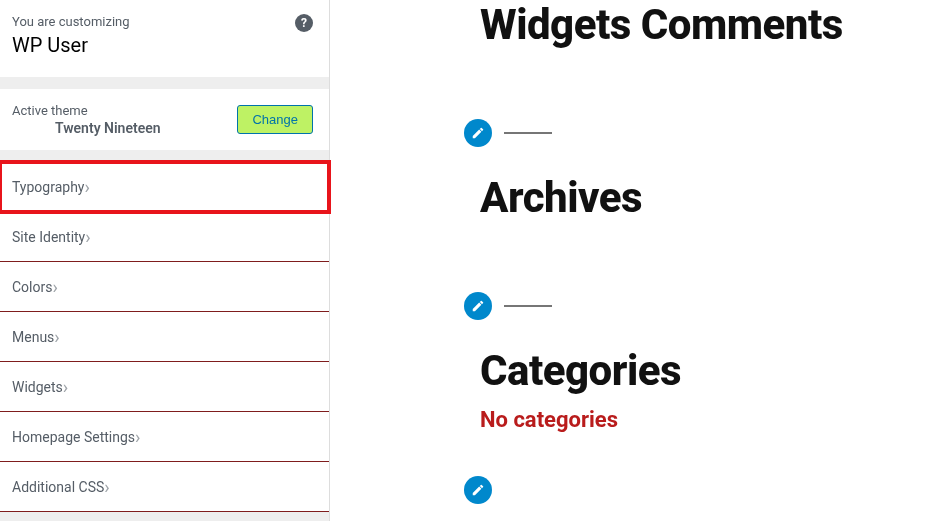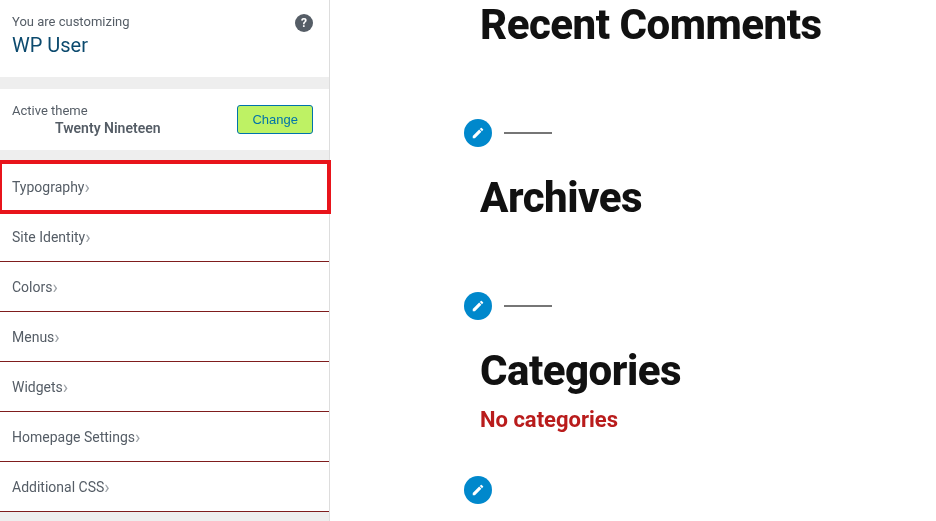--- a/index.html
+++ b/index.html
@@ -22,21 +22,21 @@
       background: #fff;
       padding: 14px 16px 20px 12px;
       position: relative;
     }
     .customizing-label {
       font-size: 13px;
       color: #555d66;
     }
     .site-title {
       font-size: 20px;
-      color: #0c4a6e;
+      color: #000000;
       font-weight: 400;
       margin-top: 4px;
     }
     .help-icon {
       position: absolute;
       top: 14px;
       right: 16px;
       width: 18px;
       height: 18px;
       border-radius: 50%;
@@ -202,21 +202,21 @@
     </div>
     <div class="menu-item">
       <span>Additional CSS</span>
       <span class="chevron">›</span>
     </div>
   </div>
 </div>
 
 <div class="preview">
   <div class="widget-block">
-    <h2 class="widget-title">Recent Comments</h2>
+    <h2 class="widget-title">Widgets Comments</h2>
   </div>
 
   <div class="edit-row">
     <div class="edit-icon">
       <svg viewBox="0 0 24 24">
           <path d="M3 17.25V21h3.75L17.81 9.94l-3.75-3.75L3 17.25zM20.71 7.04a1 1 0 0 0 0-1.41l-2.34-2.34a1 1 0 0 0-1.41 0l-1.83 1.83 3.75 3.75 1.83-1.83z"></path>
         </svg>
     </div>
     <div class="edit-line"></div>
   </div>

